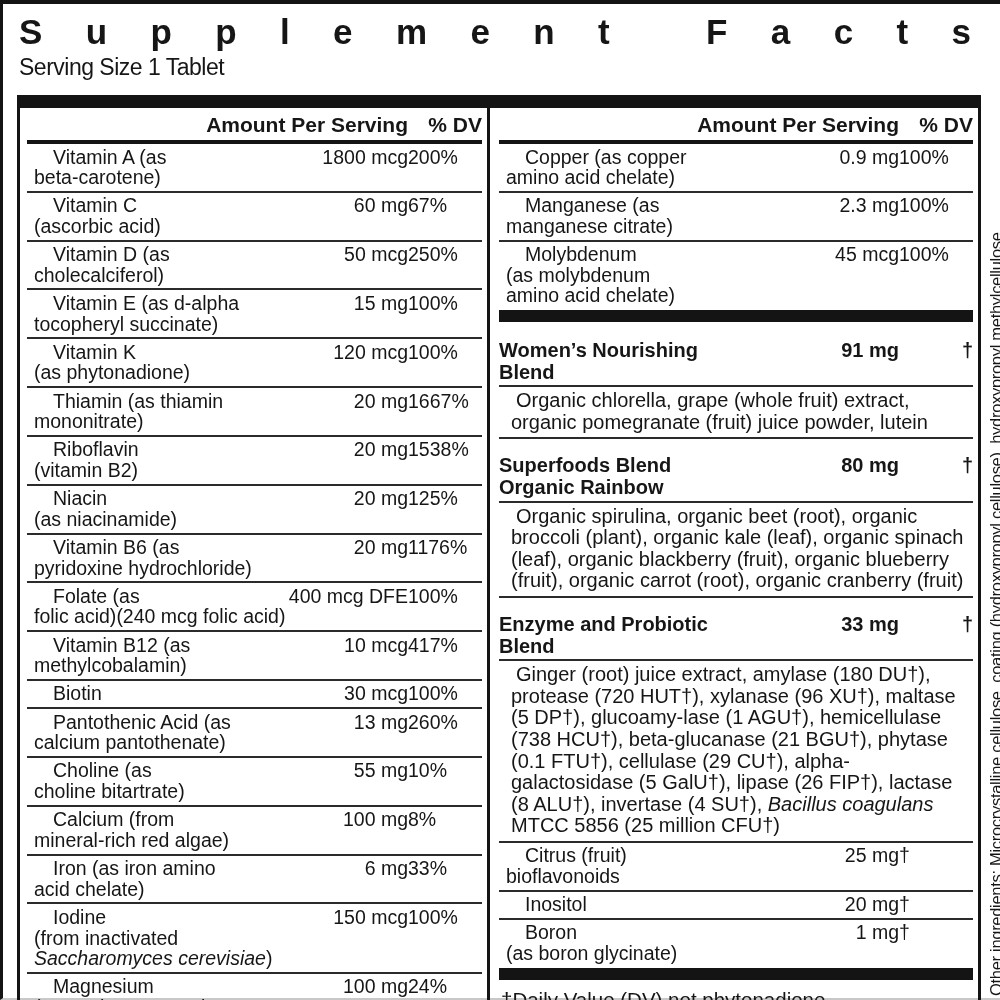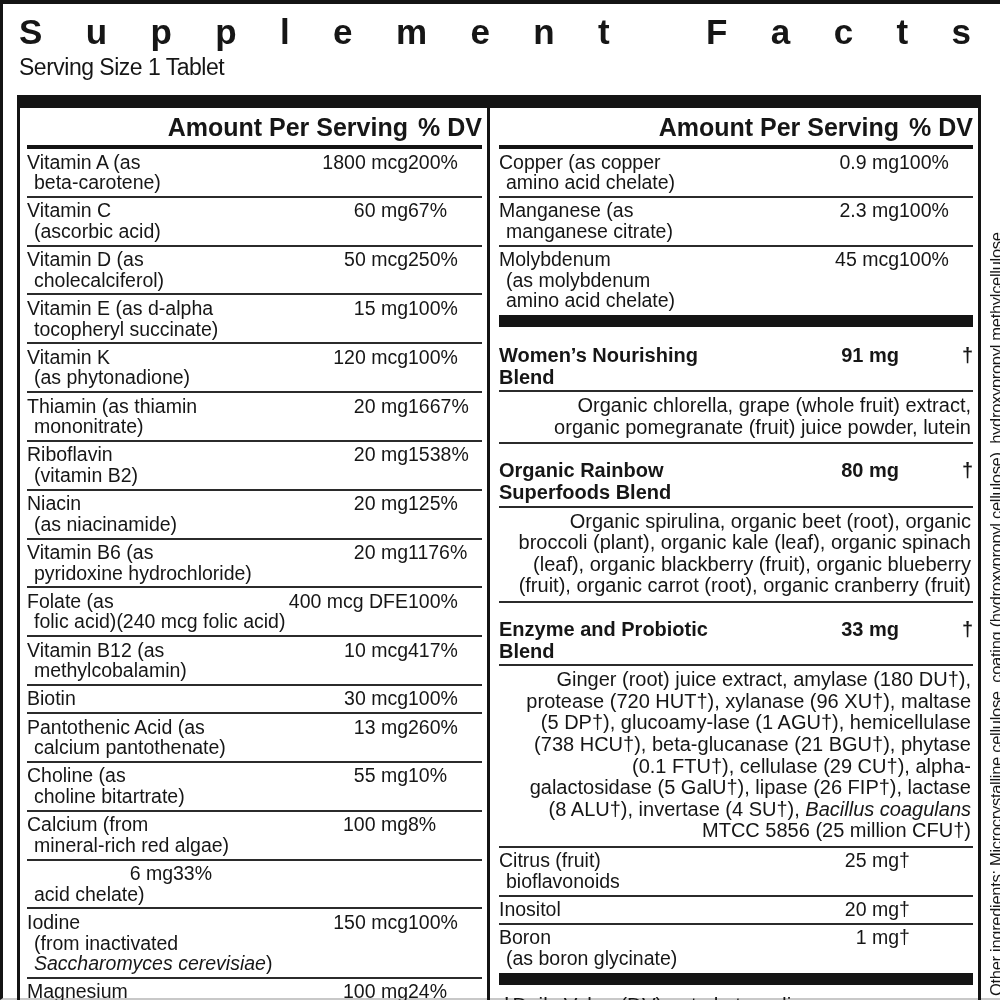--- a/index.html
+++ b/index.html
@@ -10,46 +10,46 @@
   .title{font-weight:bold;font-size:35px;display:flex;justify-content:space-between;
          width:952px;margin:2px 0 1px 4px;letter-spacing:0;}
   .serving{font-size:23px;margin:2px 0 0 4px;letter-spacing:-0.5px;}
   .table{box-sizing:border-box;width:964px;margin:14px 0 0 2px;min-height:902px;
          border-top:13px solid #141414;border-left:3px solid #141414;
          border-right:3px solid #141414;border-bottom:5px solid #141414;
          display:flex;align-items:stretch;}
   .col{box-sizing:border-box;display:flex;flex-direction:column;}
   .col-left{width:470px;flex:0 0 auto;border-right:3px solid #141414;padding:0 5px 0 7px;}
   .col-right{flex:1;padding:0 5px 0 9px;}
-  .thead{display:flex;align-items:baseline;font-weight:bold;font-size:25px;
+  .thead{display:flex;align-items:baseline;font-weight:bold;font-size:21px;
          padding:5px 0 3px;border-bottom:4px solid #141414;}
   .thead .sp{flex:1;}
   .th-amt{text-align:right;}
   .th-dv{width:74px;text-align:right;}
   .rows{display:block;}
   .row{font-size:19.5px;line-height:1.06;padding:2.5px 0 3px;border-bottom:2px solid #2b2b2b;}
   .left-rows .row:last-child{border-bottom:none;}
   .right-rows .row:last-child{border-bottom:none;}
   .tail-rows .row:last-child{border-bottom:none;}
   .r1{display:flex;align-items:baseline;}
-  .r1 .nm{flex:1;padding-right:2px;}
+  .r1 .nm{flex:1;padding-right:2px;margin-left:26px;}
   .r1 .amt{width:146px;text-align:right;white-space:nowrap;}
   .r1 .dv{width:74px;white-space:nowrap;}
   .r2{display:flex;align-items:baseline;}
   .r2 .nm2{padding-left:7px;}
   .r2 .amt2{flex:1;text-align:left;padding-right:4px;white-space:nowrap;}
   .r3{padding-left:7px;}
   .bar{height:12px;background:#141414;margin:1px 0 2px;}
   .blend{font-size:20px;line-height:1.08;margin-top:12px;}
   .blend-head{display:flex;align-items:baseline;font-weight:bold;padding:4px 0 2px;
               border-bottom:2px solid #2b2b2b;position:relative;}
   .blend-head .bname{flex:1;}
   .blend-head .amt{width:146px;text-align:right;align-self:flex-start;}
   .blend-head .dv{width:74px;text-align:right;align-self:flex-start;}
-  .bing{padding:3px 2px 4px 12px;text-indent:5px;border-bottom:2px solid #2b2b2b;text-align:right;}
+  .bing{padding:3px 2px 4px 12px;text-indent:5px;border-bottom:2px solid #2b2b2b;}
   .footnote{font-size:20.5px;padding:6px 0 0 2px;}
   .side-text{position:absolute;left:987px;top:996px;width:985px;
              transform:rotate(-90deg);transform-origin:0 0;
              font-size:16.5px;white-space:nowrap;letter-spacing:-0.3px;}
   i{font-style:italic;}
 </style>
 </head>
 <body>
 
 <div class="page">
@@ -269,20 +269,21 @@
             </div>
             <div class="r2">
               <span class="nm2">mineral-rich red algae)</span>
 
             </div>
 
           </div>
 
           <div class="row">
             <div class="r1">
+              <span class="nm">Iron (as iron amino</span>
               <span class="amt">6 mg</span>
               <span class="dv">33%</span>
             </div>
             <div class="r2">
               <span class="nm2">acid chelate)</span>
 
             </div>
 
           </div>
 
@@ -379,22 +380,22 @@
               <div class="dv">†</div>
             </div>
             <div class="bing">
               <span>Organic chlorella, grape (whole fruit) extract, organic pomegranate (fruit) juice powder, lutein</span>
             </div>
           </div>
 
           <div class="blend">
             <div class="blend-head">
               <div class="bname">
+                <div>Superfoods Blend</div>
                 <div>Organic Rainbow</div>
-                <div>Superfoods Blend</div>
               </div>
               <div class="amt">80 mg</div>
               <div class="dv">†</div>
             </div>
             <div class="bing">
               <span>Organic spirulina, organic beet (root), organic broccoli (plant), organic kale (leaf), organic spinach (leaf), organic blackberry (fruit), organic blueberry (fruit), organic carrot (root), organic cranberry (fruit)</span>
             </div>
           </div>
 
           <div class="blend">

